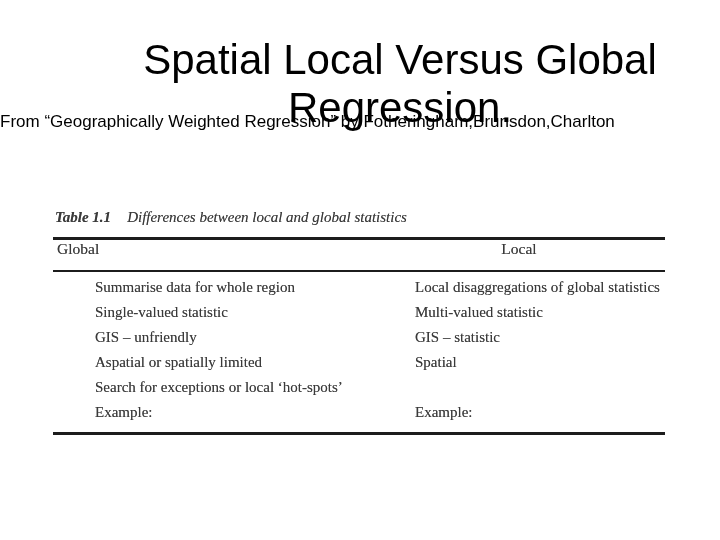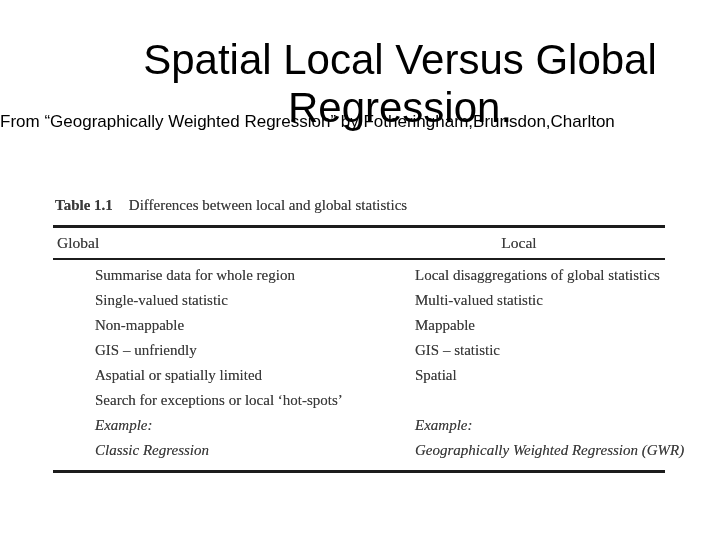--- a/index.html
+++ b/index.html
@@ -49,53 +49,54 @@
     position: absolute;
     left: 53px;
     top: 193px;
     width: 612px;
     font-family: "Liberation Serif", serif;
     color: #3a3a3a;
     text-shadow: 0 0 0.5px #8a8a8a;
   }
   .table-caption {
     font-size: 15px;
+    font-style: italic;
     padding: 2px 0 0 2px;
     height: 30px;
     line-height: 20px;
+    margin-top: 12px;
   }
   .table-caption .cap-label {
     font-weight: 700;
     margin-right: 16px;
   }
   .rule { background: #1c1c1c; }
   .rule.thick { height: 3px; }
   .rule.thin  { height: 1.5px; }
 
   .thead {
     display: flex;
     height: 30px;
-    align-items: center;
     font-size: 15.5px;
   }
   .tbody { padding: 3px 0 7px 0; }
 
   .col-left  { flex: 0 0 320px; padding-left: 4px; box-sizing: border-box; }
   .col-right { flex: 1 1 auto;  padding-left: 4px; box-sizing: border-box; }
   .thead .col-right { text-align: center; padding-left: 0; }
 
   .trow {
     display: flex;
     height: 25px;
     line-height: 25px;
     font-size: 15px;
     white-space: nowrap;
     margin-left: 38px;
   }
-  .trow.em { font-style: italic; }
+  .trow.em { }
 </style>
 </head>
 <body>
 
 <h1 class="slide-title">
   <span class="line">Spatial Local Versus Global</span>
   <span class="line">Regression.</span>
 </h1>
 
 <div class="slide-subtitle">From “Geographically Weighted Regression” by Fotheringham,Brunsdon,Charlton</div>
@@ -118,38 +119,30 @@
   <div class="tbody">
     <div class="trow">
       <div class="col-left">Summarise data for whole region</div>
       <div class="col-right">Local disaggregations of global statistics</div>
     </div>
     <div class="trow">
       <div class="col-left">Single-valued statistic</div>
       <div class="col-right">Multi-valued statistic</div>
     </div>
     <div class="trow">
-      <div class="col-left">Non-mappable</div>
-      <div class="col-right">Mappable</div>
-    </div>
-    <div class="trow">
       <div class="col-left">GIS – unfriendly</div>
       <div class="col-right">GIS – statistic</div>
     </div>
     <div class="trow">
       <div class="col-left">Aspatial or spatially limited</div>
       <div class="col-right">Spatial</div>
     </div>
     <div class="trow">
       <div class="col-right">Search for exceptions or local ‘hot-spots’</div>
     </div>
     <div class="trow em">
       <div class="col-left">Example:</div>
       <div class="col-right">Example:</div>
     </div>
-    <div class="trow em">
-      <div class="col-left">Classic Regression</div>
-      <div class="col-right">Geographically Weighted Regression (GWR)</div>
-    </div>
   </div>
 
   <div class="rule thick"></div>
 </div>
 
 </body></html>

